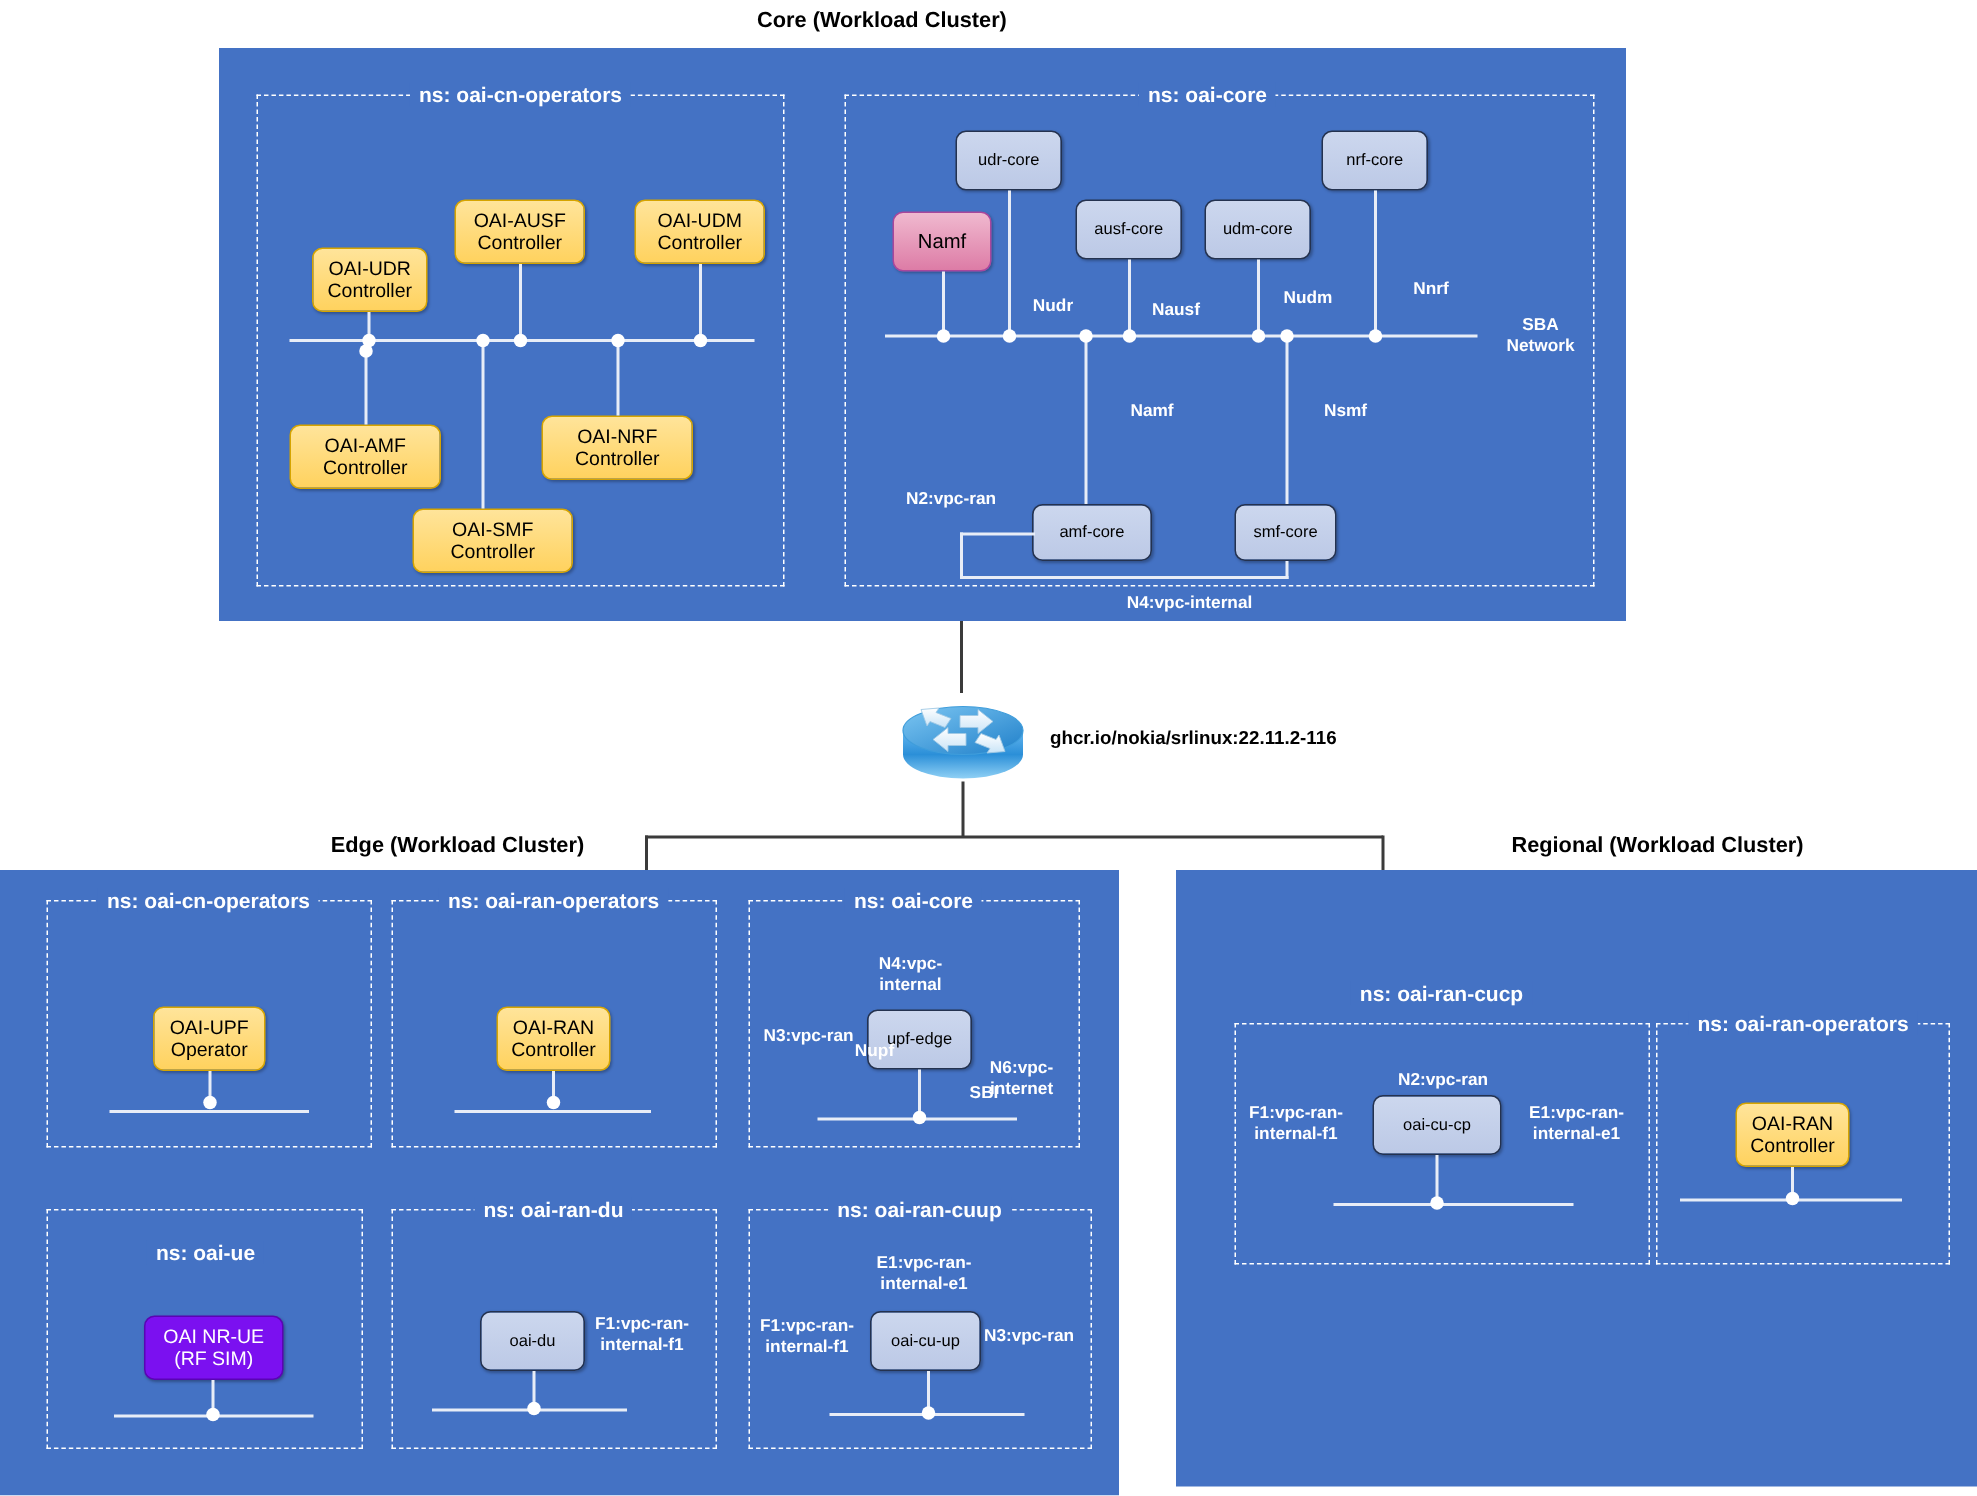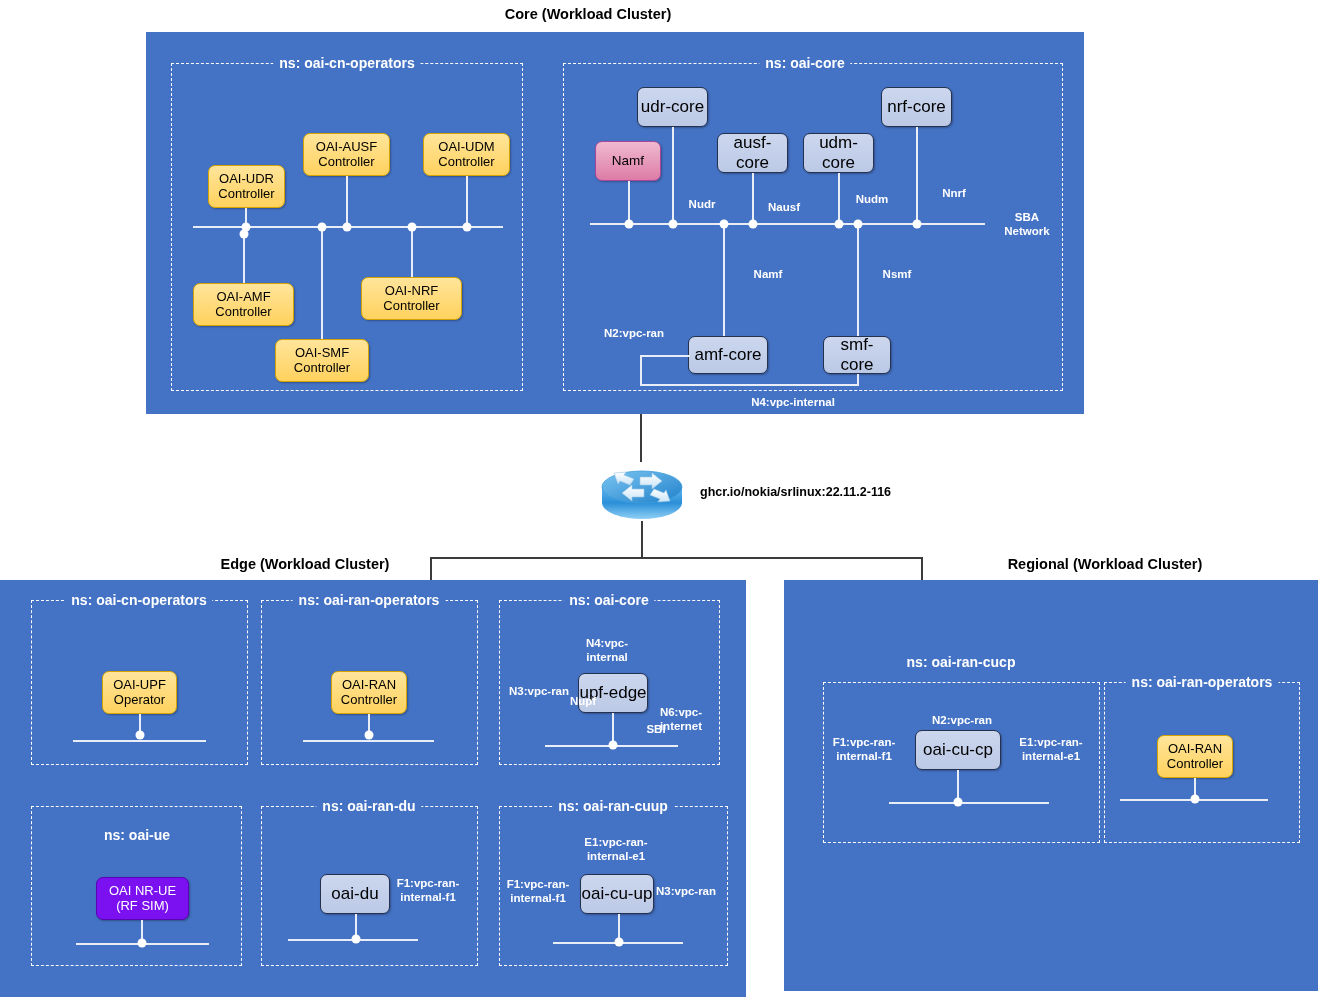--- a/index.html
+++ b/index.html
@@ -24,21 +24,21 @@
   
   .node{position:absolute;box-sizing:border-box;display:flex;align-items:center;
         justify-content:center;text-align:center;line-height:1.15;
         border-radius:7px;white-space:pre-line;}
 
   .node.op{background:linear-gradient(180deg,#ffe49a 0%,#ffd25e 100%);
            border:1.3px solid #d6a400;color:#000;font-size:13px;
            box-shadow:1px 1px 2px rgba(0,0,0,.28);}
 
   .node.pod{background:linear-gradient(180deg,#ccd7ee 0%,#bcc9e6 100%);
-            border:1.6px solid #24324f;color:#000;font-size:17px;
+            border:1.6px solid #24324f;color:#000;font-size:11px;
             box-shadow:1px 1px 2px rgba(0,0,0,.28);}
 
   .node.db{background:linear-gradient(180deg,#f0b9cf 0%,#dd7ca6 100%);
            border:1.4px solid #a8469c;color:#000;font-size:13.5px;
            box-shadow:1px 1px 2px rgba(0,0,0,.28);}
 
   .node.ue{background:#7b10f0;border:1.4px solid #5a04b4;color:#fff;
            font-size:13px;font-weight:normal;
            box-shadow:1px 1px 2px rgba(0,0,0,.3);}
 
@@ -91,21 +91,21 @@
   <div class="node op" style="left:423px;top:133px;width:87px;height:43px;">OAI-UDM
 Controller</div>
   <div class="wire v" style="left:466px;top:176px;height:51px;"></div>
   <div class="dot" style="left:467px;top:227px;"></div>
 
   <div class="node op" style="left:193px;top:283px;width:101px;height:43px;">OAI-AMF
 Controller</div>
   <div class="wire v" style="left:243px;top:233px;height:50px;"></div>
   <div class="dot" style="left:244px;top:234px;"></div>
 
-  <div class="node op" style="left:275px;top:339px;width:94px;height:43px;">OAI-SMF
+  <div class="node op" style="left:275px;top:339px;width:107px;height:43px;">OAI-SMF
 Controller</div>
   <div class="wire v" style="left:321px;top:227px;height:112px;"></div>
   <div class="dot" style="left:322px;top:227px;"></div>
 
   <div class="node op" style="left:361px;top:277px;width:101px;height:43px;">OAI-NRF
 Controller</div>
   <div class="wire v" style="left:411px;top:227px;height:50px;"></div>
   <div class="dot" style="left:412px;top:227px;"></div>
 
   <div class="ns" style="left:563px;top:63px;width:500px;height:328px;"></div>

